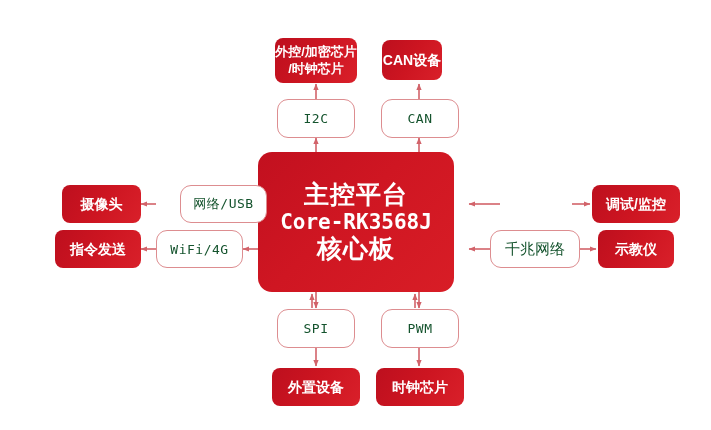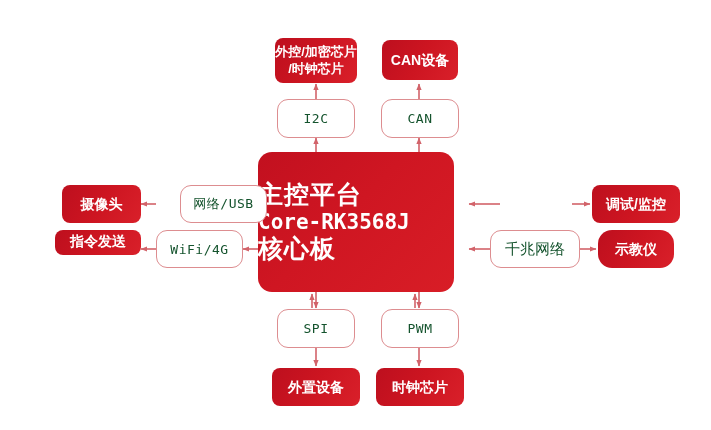--- a/index.html
+++ b/index.html
@@ -31,21 +31,21 @@
     position: absolute;
     left: 258px;
     top: 152px;
     width: 196px;
     height: 140px;
     background: linear-gradient(135deg, #c2101f 0%, #cf1622 45%, #d81d26 100%);
     border-radius: 14px;
     color: #ffffff;
     display: flex;
     flex-direction: column;
-    align-items: flex-start;
+    align-items: center;
     justify-content: center;
     text-align: center;
     line-height: 1.18;
     z-index: 3;
   }
   .core-line {
     display: block;
     font-size: 25px;
     font-weight: bold;
     letter-spacing: 1px;
@@ -153,53 +153,53 @@
   <div class="core">
     <span class="core-line">主控平台</span>
     <span class="core-line latin">Core-RK3568J</span>
     <span class="core-line">核心板</span>
   </div>
 
   <div class="node-filled two-line" style="left:275px; top:38px; width:82px; height:45px;">
     <span class="txt">外控/加密芯片
 /时钟芯片</span>
   </div>
-  <div class="node-filled" style="left:382px; top:40px; width:76px; height:40px;">
+  <div class="node-filled" style="left:382px; top:40px; width:60px; height:40px;">
     <span class="txt">CAN设备</span>
   </div>
 
   <div class="node-outline latin" style="left:277px; top:99px; width:78px; height:39px;">
     <span>I2C</span>
   </div>
   <div class="node-outline latin" style="left:381px; top:99px; width:78px; height:39px;">
     <span>CAN</span>
   </div>
 
   <div class="node-filled" style="left:62px; top:185px; width:79px; height:38px;">
     <span class="txt">摄像头</span>
   </div>
-  <div class="node-filled" style="left:55px; top:230px; width:86px; height:25px;font-family:Liberation Serif, serif;">
+  <div class="node-filled" style="left:55px; top:230px; width:86px; height:38px;">
     <span class="txt">指令发送</span>
   </div>
 
   <div class="node-outline latin" style="left:140px; top:185px; width:87px; height:38px;margin-left:40px;">
     <span>网络/USB</span>
   </div>
   <div class="node-outline latin" style="left:156px; top:230px; width:87px; height:38px;">
     <span>WiFi/4G</span>
   </div>
 
   <div class="node-outline cjk" style="left:490px; top:230px; width:90px; height:38px;">
     <span>千兆网络</span>
   </div>
 
   <div class="node-filled" style="left:592px; top:185px; width:88px; height:38px;">
     <span class="txt">调试/监控</span>
   </div>
-  <div class="node-filled" style="left:598px; top:230px; width:76px; height:38px;border-radius:14px;">
+  <div class="node-filled" style="left:598px; top:230px; width:76px; height:38px;">
     <span class="txt">示教仪</span>
   </div>
 
   <div class="node-outline latin" style="left:277px; top:309px; width:78px; height:39px;">
     <span>SPI</span>
   </div>
   <div class="node-outline latin" style="left:381px; top:309px; width:78px; height:39px;">
     <span>PWM</span>
   </div>
 

